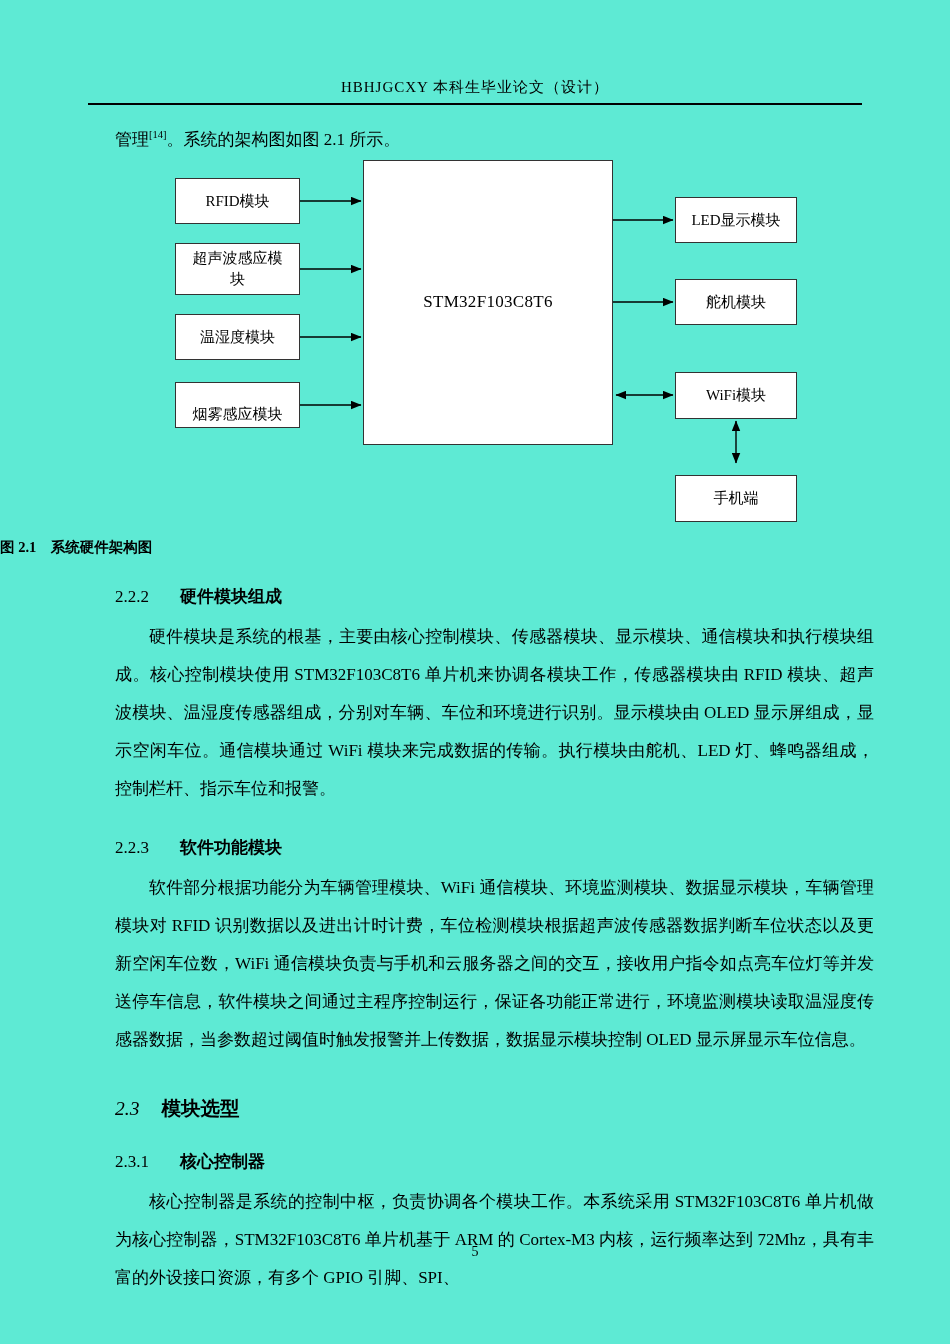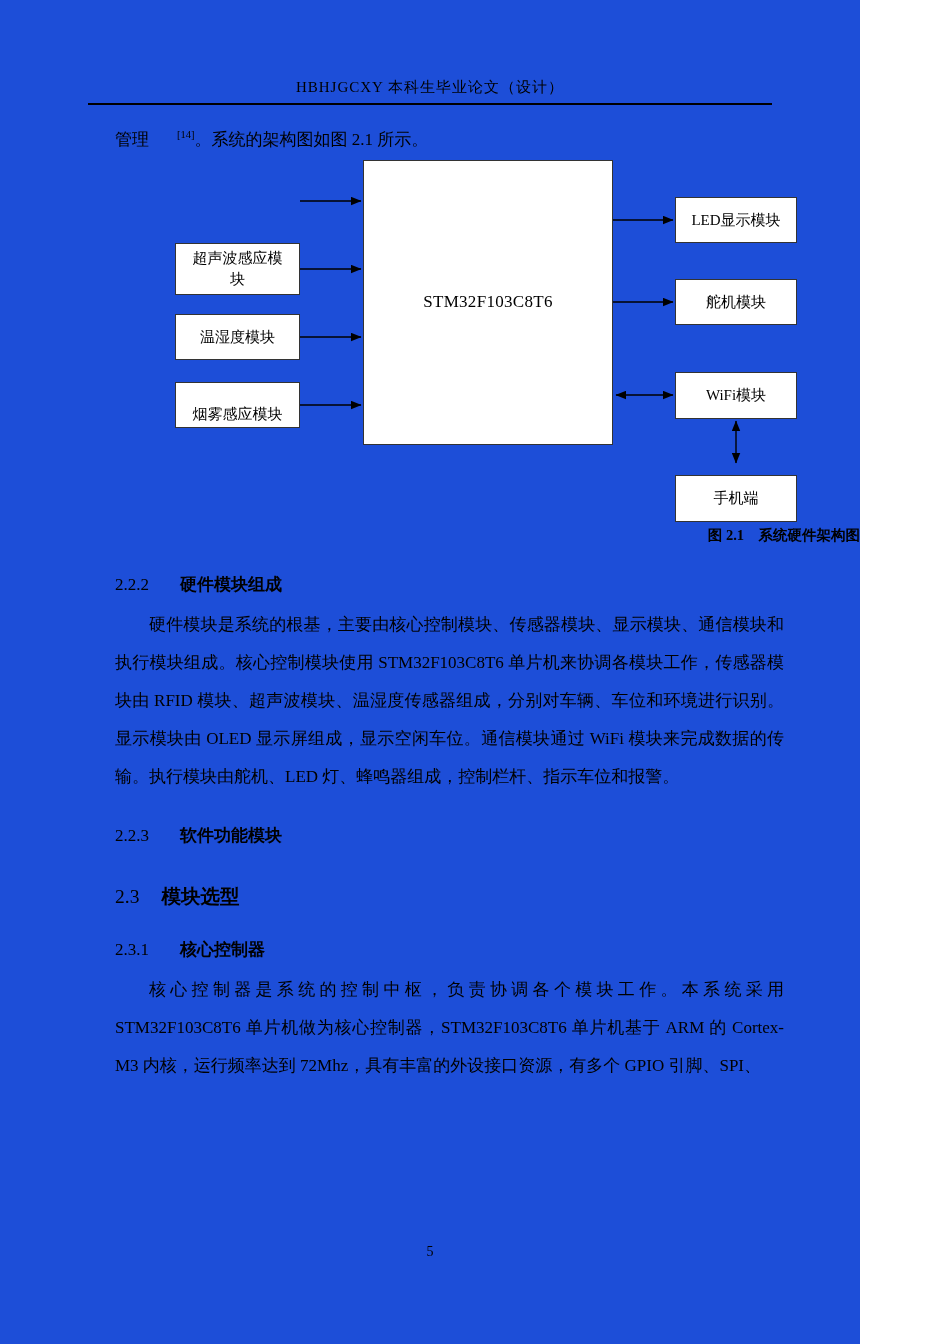--- a/index.html
+++ b/index.html
@@ -2,50 +2,50 @@
 <html><head>
 <meta charset="utf-8">
 <style>
   * { margin:0; padding:0; box-sizing:border-box; }
   html,body { background:#ffffff; }
   body {
     width:950px; height:1344px;
     font-family:"Liberation Serif","DejaVu Serif",serif;
     color:#000;
   }
-  .page { position:relative; width:860px; height:1344px; overflow:hidden; background:#1d4ed8; }
+  .page { position:relative; width:950px; height:1344px; overflow:hidden; background:#5eead4; }
 
   
   .header { margin:0 88px; padding-top:78px; border-bottom:2px solid #000; text-align:center; }
   .header-title { font-size:15px; letter-spacing:1px; padding-bottom:6px; }
 
   
   .content { margin-left:115px; margin-right:76px; }
   .intro { margin-top:16px; font-size:17px; line-height:28px; }
-  .intro sup { font-size:10.5px; vertical-align:super;margin-left:28px; }
+  .intro sup { font-size:10.5px; vertical-align:super; }
 
   
   .diagram { position:relative; width:950px; height:358px; margin-top:4px; }
   .diagram svg { position:absolute; left:0; top:0; }
   .dbox {
     position:absolute; border:1.4px solid #333; background:#fff;
     display:flex; align-items:center; justify-content:center;
     text-align:center; font-size:15px; line-height:1.35; padding:2px 10px;
   }
   .dbox.narrowpad { padding:4px 13px; }
   .dbox.mcu { font-size:17px; letter-spacing:0.3px; }
   .arrow-line { stroke:#000; stroke-width:1.4; }
 
-  .caption { text-align:right; font-weight:700; font-size:14.5px; margin-top:10px; }
+  .caption { text-align:left; font-weight:700; font-size:14.5px; margin-top:22px; }
 
   
   .h-sub { margin-top:28px; font-size:17px; font-weight:400; }
   .h-major { margin-top:36px; font-size:19.5px; font-weight:400; }
   .h-num { font-family:"Liberation Serif","DejaVu Serif",serif; font-weight:400; margin-right:31px; }
-  .h-major .h-num { margin-right:22px; }
+  .h-major .h-num { margin-right:22px;font-style:italic; }
   .h-title { font-family:Liberation Mono, monospace; font-weight:700; }
 
   
   .body-text {
     margin-top:10px;
     font-size:17px; line-height:38px;
     text-align:justify; text-indent:2em;
   }
 
   
@@ -74,20 +74,23 @@
       <line class="arrow-line" x1="300" y1="43" x2="361" y2="43" marker-end="url(#ah)"></line>
       <line class="arrow-line" x1="300" y1="111" x2="361" y2="111" marker-end="url(#ah)"></line>
       <line class="arrow-line" x1="300" y1="179" x2="361" y2="179" marker-end="url(#ah)"></line>
       <line class="arrow-line" x1="300" y1="247" x2="361" y2="247" marker-end="url(#ah)"></line>
       <line class="arrow-line" x1="613" y1="62" x2="673" y2="62" marker-end="url(#ah)"></line>
       <line class="arrow-line" x1="613" y1="144" x2="673" y2="144" marker-end="url(#ah)"></line>
       <line class="arrow-line" x1="616" y1="237" x2="673" y2="237" marker-start="url(#ah)" marker-end="url(#ah)"></line>
       <line class="arrow-line" x1="736" y1="263" x2="736" y2="305" marker-start="url(#ah)" marker-end="url(#ah)"></line>
     </svg>
 
+    <div class="dbox" style="left:175px;top:20px;width:125px;height:46px;">
+      <span>RFID模块</span>
+    </div>
     <div class="dbox narrowpad" style="left:175px;top:85px;width:125px;min-height:52px;">
       <span>超声波感应模块</span>
     </div>
     <div class="dbox" style="left:175px;top:156px;width:125px;height:46px;">
       <span>温湿度模块</span>
     </div>
     <div class="dbox" style="left:175px;top:224px;width:125px;height:46px;align-items:flex-end;">
       <span>烟雾感应模块</span>
     </div>
 
@@ -113,20 +116,21 @@
 
   <div class="content">
     <h3 class="h-sub">
       <span class="h-num">2.2.2</span><span class="h-title">硬件模块组成</span>
     </h3>
     <p class="body-text">硬件模块是系统的根基，主要由核心控制模块、传感器模块、显示模块、通信模块和执行模块组成。核心控制模块使用 STM32F103C8T6 单片机来协调各模块工作，传感器模块由 RFID 模块、超声波模块、温湿度传感器组成，分别对车辆、车位和环境进行识别。显示模块由 OLED 显示屏组成，显示空闲车位。通信模块通过 WiFi 模块来完成数据的传输。执行模块由舵机、LED 灯、蜂鸣器组成，控制栏杆、指示车位和报警。</p>
 
     <h3 class="h-sub">
       <span class="h-num">2.2.3</span><span class="h-title">软件功能模块</span>
     </h3>
+    <p class="body-text">软件部分根据功能分为车辆管理模块、WiFi 通信模块、环境监测模块、数据显示模块，车辆管理模块对 RFID 识别数据以及进出计时计费，车位检测模块根据超声波传感器数据判断车位状态以及更新空闲车位数，WiFi 通信模块负责与手机和云服务器之间的交互，接收用户指令如点亮车位灯等并发送停车信息，软件模块之间通过主程序控制运行，保证各功能正常进行，环境监测模块读取温湿度传感器数据，当参数超过阈值时触发报警并上传数据，数据显示模块控制 OLED 显示屏显示车位信息。</p>
 
     <h2 class="h-major">
       <span class="h-num">2.3</span><span class="h-title">模块选型</span>
     </h2>
 
     <h3 class="h-sub">
       <span class="h-num">2.3.1</span><span class="h-title">核心控制器</span>
     </h3>
     <p class="body-text">核心控制器是系统的控制中枢，负责协调各个模块工作。本系统采用 STM32F103C8T6 单片机做为核心控制器，STM32F103C8T6 单片机基于 ARM 的 Cortex-M3 内核，运行频率达到 72Mhz，具有丰富的外设接口资源，有多个 GPIO 引脚、SPI、</p>
   </div>

